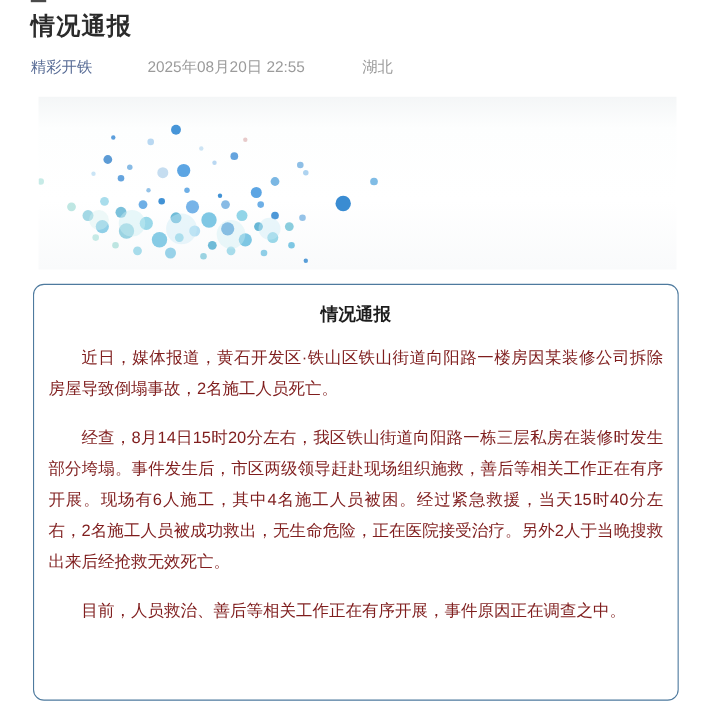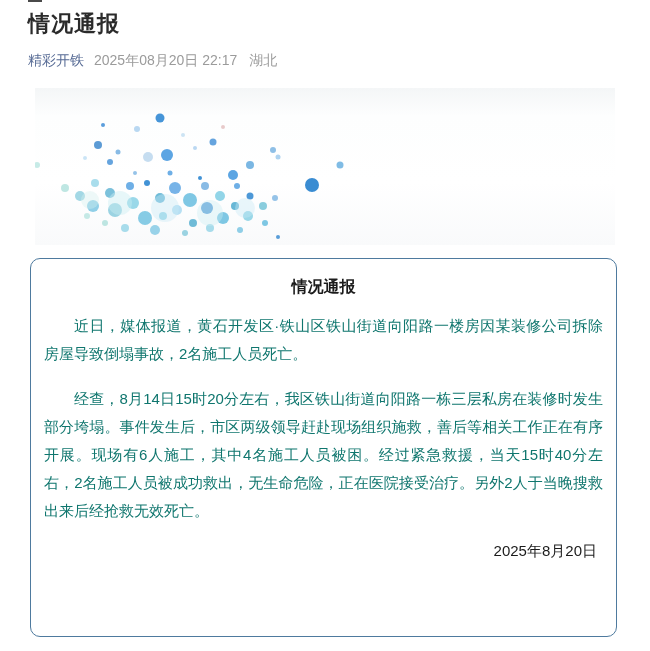--- a/index.html
+++ b/index.html
@@ -32,20 +32,21 @@
     letter-spacing: 1px;
     color: #2b2b2b;
   }
   .byline {
     margin: 13px 28px 0 28px;
     font-size: 14px;
     line-height: 18px;
     color: #9b9b9b;
     display: flex;
     align-items: baseline;
+    gap: 40px;
   }
   .byline .account {
     color: #576b95;
     font-weight: 500;
     margin-right: 10px;
     cursor: pointer;
   }
   .byline .datetime {
     margin-right: 12px;
   }
@@ -78,42 +79,42 @@
     line-height: 28px;
     margin-bottom: 11px;
     color: #1c1c1c;
   }
   .notice-box p {
     margin: 17px 0 0 0;
     font-size: 15px;
     line-height: 28px;
     text-align: justify;
     text-indent: 2em;
-    color: #0f766e;
+    color: #7f1d1d;
   }
   .notice-box p.first { margin-top: 0; }
   .signature-block {
     margin-top: 12px;
     text-align: right;
     font-size: 15px;
     line-height: 28px;
     padding-right: 6px;
     color: #1b1b1b;
   }
 </style>
 </head>
 <body>
 
 <div class="top-fragment"></div>
 
 <h1 class="article-title">情况通报</h1>
 
 <div class="byline">
   <span class="account">精彩开铁</span>
-  <span class="datetime">2025年08月20日 22:17</span>
+  <span class="datetime">2025年08月20日 22:55</span>
   <span class="region">湖北</span>
 </div>
 
 <div class="hero">
   <svg viewBox="0 0 580 157" xmlns="http://www.w3.org/2000/svg">
     <defs>
       <filter id="soft" x="-20%" y="-20%" width="140%" height="140%">
         <feGaussianBlur stdDeviation="0.7"></feGaussianBlur>
       </filter>
     </defs>
@@ -185,16 +186,16 @@
       <circle cx="210" cy="120" r="10" fill="#c8e8f5" opacity="0.4"></circle>
       <circle cx="55" cy="112" r="9" fill="#d5f0ee" opacity="0.4"></circle>
     </g>
   </svg>
 </div>
 
 <div class="notice-box">
   <div class="notice-title">情况通报</div>
   <p class="first">近日，媒体报道，黄石开发区·铁山区铁山街道向阳路一楼房因某装修公司拆除房屋导致倒塌事故，2名施工人员死亡。</p>
   <p>经查，8月14日15时20分左右，我区铁山街道向阳路一栋三层私房在装修时发生部分垮塌。事件发生后，市区两级领导赶赴现场组织施救，善后等相关工作正在有序开展。现场有6人施工，其中4名施工人员被困。经过紧急救援，当天15时40分左右，2名施工人员被成功救出，无生命危险，正在医院接受治疗。另外2人于当晚搜救出来后经抢救无效死亡。</p>
+  <p>目前，人员救治、善后等相关工作正在有序开展，事件原因正在调查之中。</p>
   <div class="signature-block">
-    <div>2025年8月20日</div>
   </div>
 </div>
 
 </body></html>

